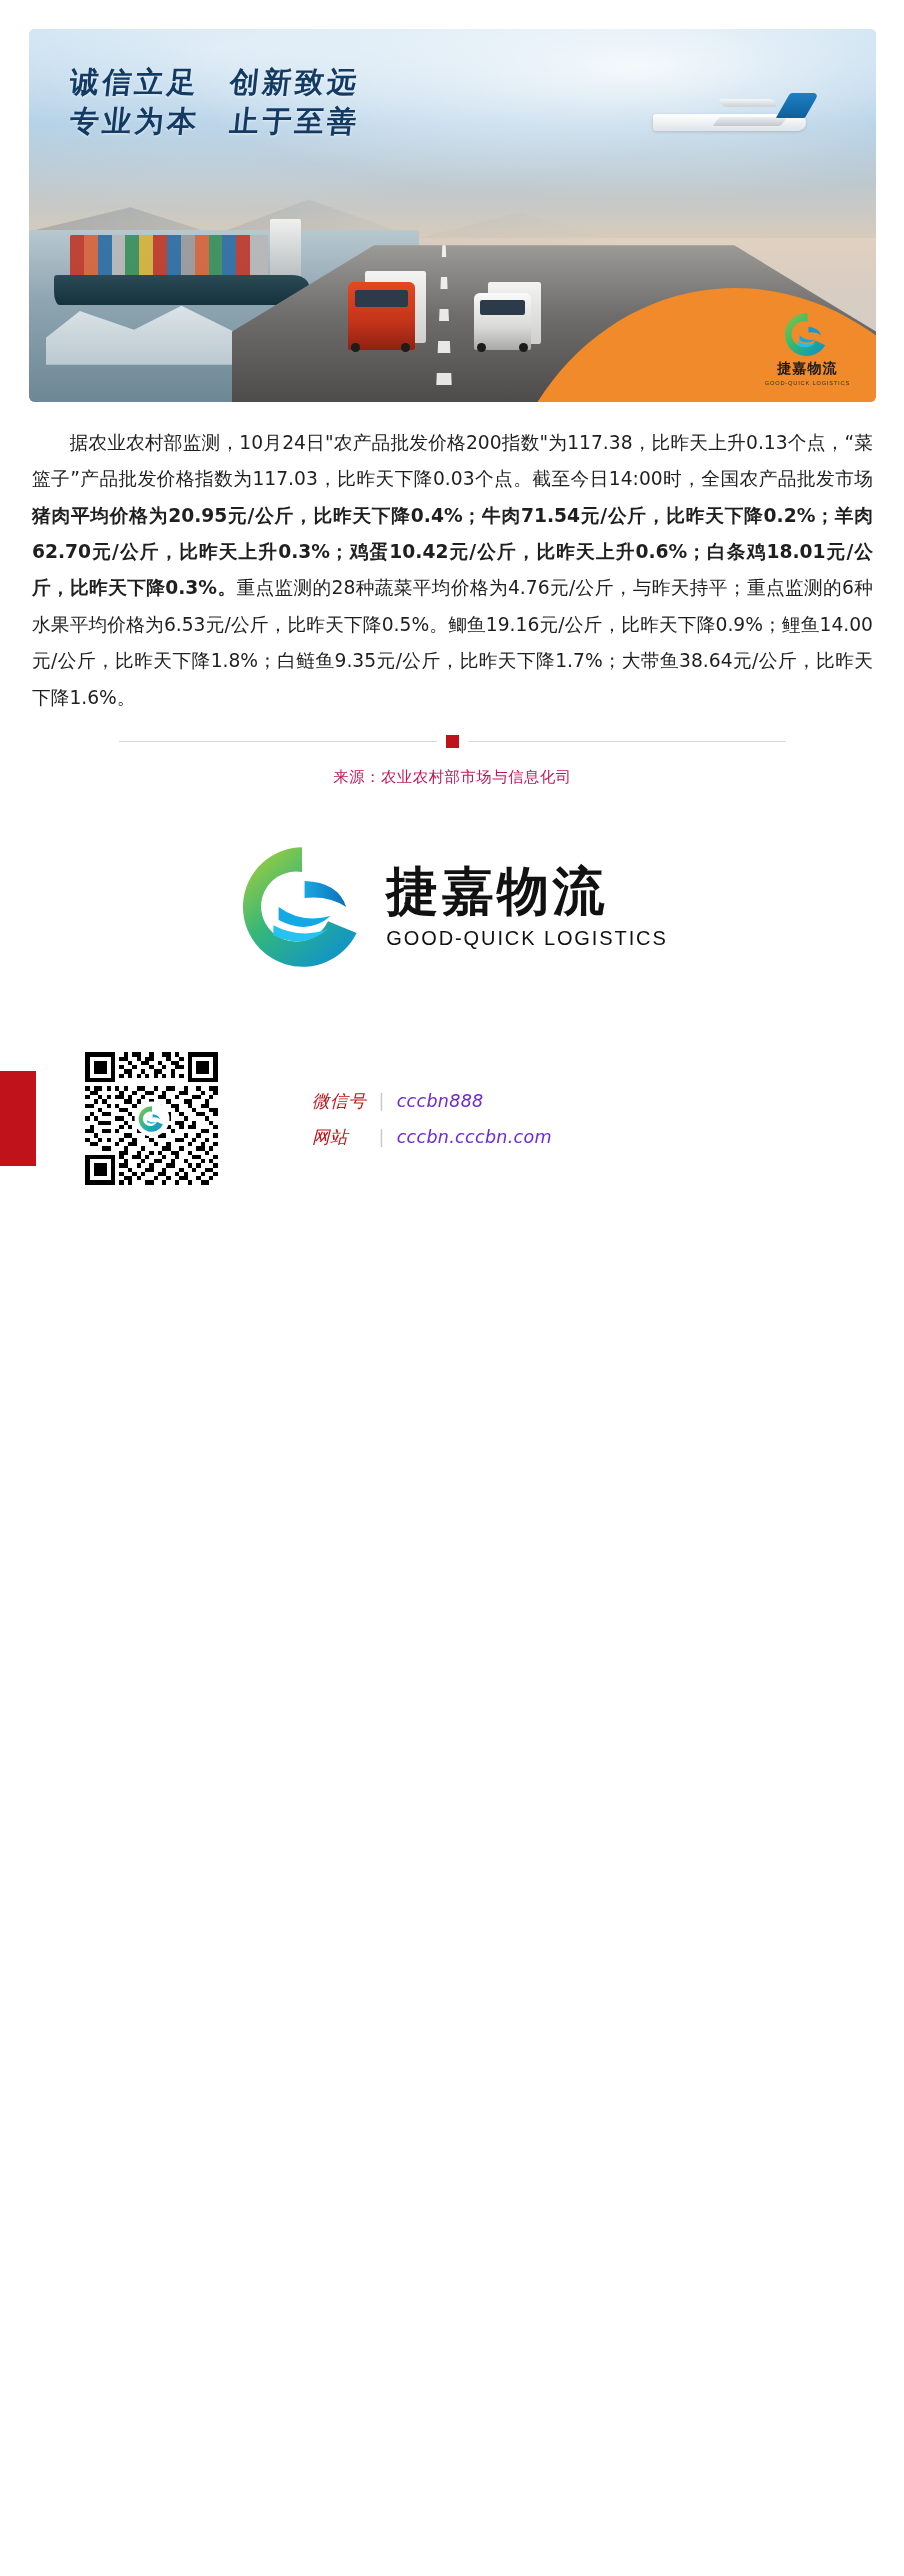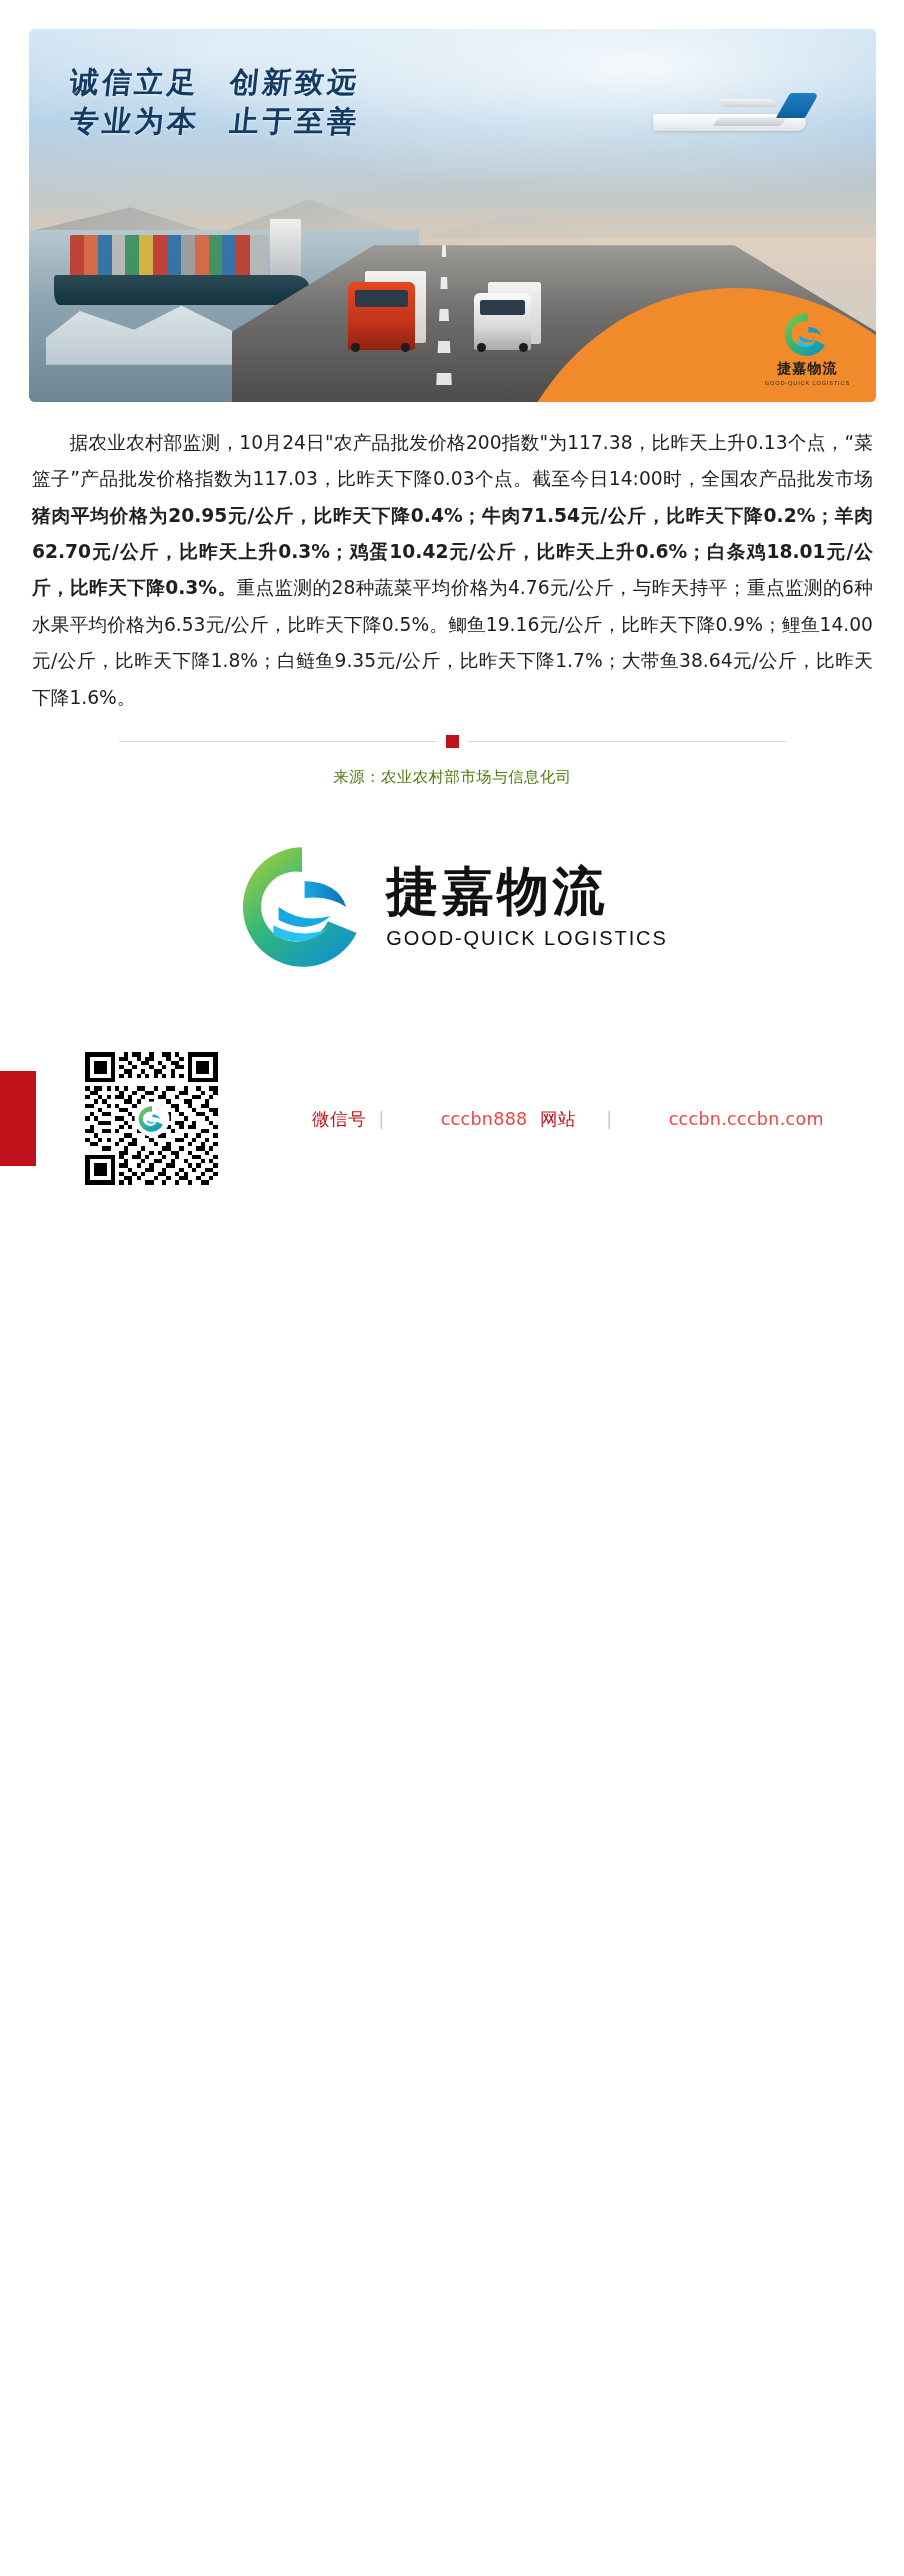--- a/index.html
+++ b/index.html
@@ -286,21 +286,21 @@
     flex: 1;
   }
   .divider .dot {
     width: 12.4px;
     height: 12.4px;
     background: #c0121a;
     margin: 0 9px;
   }
   .source {
     text-align: center;
-    color: #4d7c0f;
+    color: #be185d;
     font-size: 15.3px;
     margin-top: 19px;
     font-family: "DejaVu Sans", "Liberation Sans", sans-serif;
     letter-spacing: 0.6px;
   }
 
   
   .biglogo {
     margin: 54px 0 0 0;
     display: flex;
@@ -358,42 +358,42 @@
     transform: translate(-50%, -50%);
     width: 35px; height: 35px;
     background: #fff;
     border-radius: 50%;
     padding: 2.3px;
     box-sizing: border-box;
   }
   .footer .contact {
     margin-left: 90px;
     display: flex;
-    flex-direction: row;
+    flex-direction: column;
     gap: 12.4px;
     font-family: "DejaVu Sans", "Liberation Sans", sans-serif;
+    font-style: italic;
   }
   .footer .contact .line {
     display: flex;
     align-items: center;
     font-size: 17.5px;
   }
   .footer .contact .lbl {
     color: #c0121a;
     width: 63px;
     letter-spacing: 0.6px;
   }
   .footer .contact .sep {
     color: #c9c9c9;
     margin: 0 12.4px 0 3.4px;
   }
   .footer .contact .val {
-    color: #ef4444;
+    color: #6d28d9;
     letter-spacing: 0.3px;
-    margin-left: 44px;
   }
 </style>
 </head>
 <body>
 
 <div class="page">
 
   <div class="hero">
     <div class="sky"></div>
     <div class="mountains"></div>

